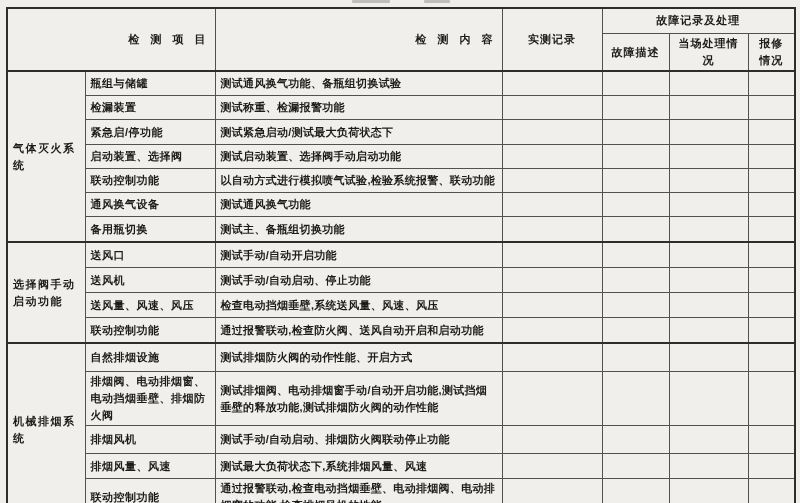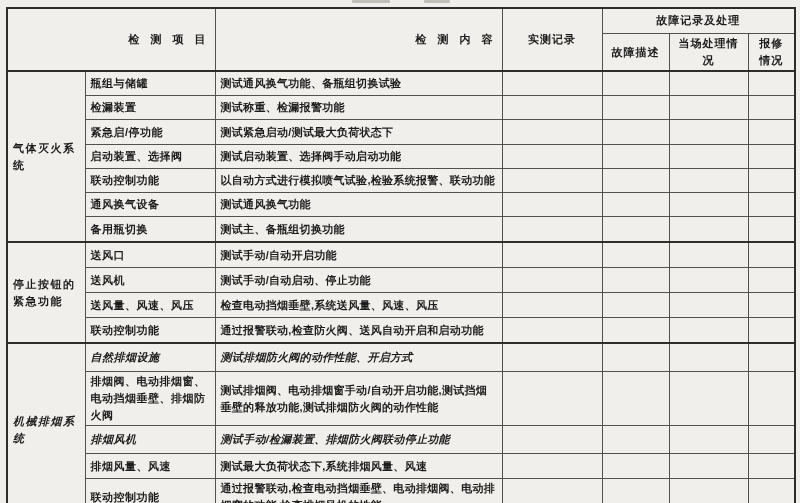--- a/index.html
+++ b/index.html
@@ -40,21 +40,21 @@
     text-align:left;padding:1px 3px 1px 7px;
     letter-spacing:1.5px;line-height:1.9;
     border-right:1px solid #53514d;
   }
   td.item{ padding-left:9px; letter-spacing:.5px; }
   td.content{ padding-left:7px; letter-spacing:.3px; }
   td.blank{ padding:0; }
 
   
   tr.r21 td{height:21px;margin-left:16px;} tr.r22 td{height:22px;}
-  tr.r25 td{height:25px;font-style:italic;} tr.r44 td{height:44px;}
+  tr.r25 td{height:25px;} tr.r44 td{height:44px;}
   tr.r30 td{height:30px;}
 </style>
 </head>
 <body>
 
 <div class="artifact a1"></div>
 <div class="artifact a2"></div>
 
 <div class="paper-wrap">
 <table class="insp">
@@ -134,21 +134,21 @@
     <tr class="r22">
       <td class="item">备用瓶切换</td>
       <td class="content">测试主、备瓶组切换功能</td>
       <td class="blank"></td>
           <td class="blank"></td>
           <td class="blank"></td>
           <td class="blank"></td>
     </tr>
 
     <tr class="r22 sec">
-      <td class="group" rowspan="4">停止按钮的紧急功能</td>
+      <td class="group" rowspan="4">选择阀手动启动功能</td>
       <td class="item">送风口</td>
       <td class="content">测试手动/自动开启功能</td>
       <td class="blank"></td>
           <td class="blank"></td>
           <td class="blank"></td>
           <td class="blank"></td>
     </tr>
     <tr class="r22">
       <td class="item">送风机</td>
       <td class="content">测试手动/自动启动、停止功能</td>
@@ -186,21 +186,21 @@
     <tr class="r44">
       <td class="item">排烟阀、电动排烟窗、电动挡烟垂壁、排烟防火阀</td>
       <td class="content">测试排烟阀、电动排烟窗手动/自动开启功能,测试挡烟垂壁的释放功能,测试排烟防火阀的动作性能</td>
       <td class="blank"></td>
           <td class="blank"></td>
           <td class="blank"></td>
           <td class="blank"></td>
     </tr>
     <tr class="r25">
       <td class="item">排烟风机</td>
-      <td class="content">测试手动/检漏装置、排烟防火阀联动停止功能</td>
+      <td class="content">测试手动/自动启动、排烟防火阀联动停止功能</td>
       <td class="blank"></td>
           <td class="blank"></td>
           <td class="blank"></td>
           <td class="blank"></td>
     </tr>
     <tr class="r22">
       <td class="item">排烟风量、风速</td>
       <td class="content">测试最大负荷状态下,系统排烟风量、风速</td>
       <td class="blank"></td>
           <td class="blank"></td>

